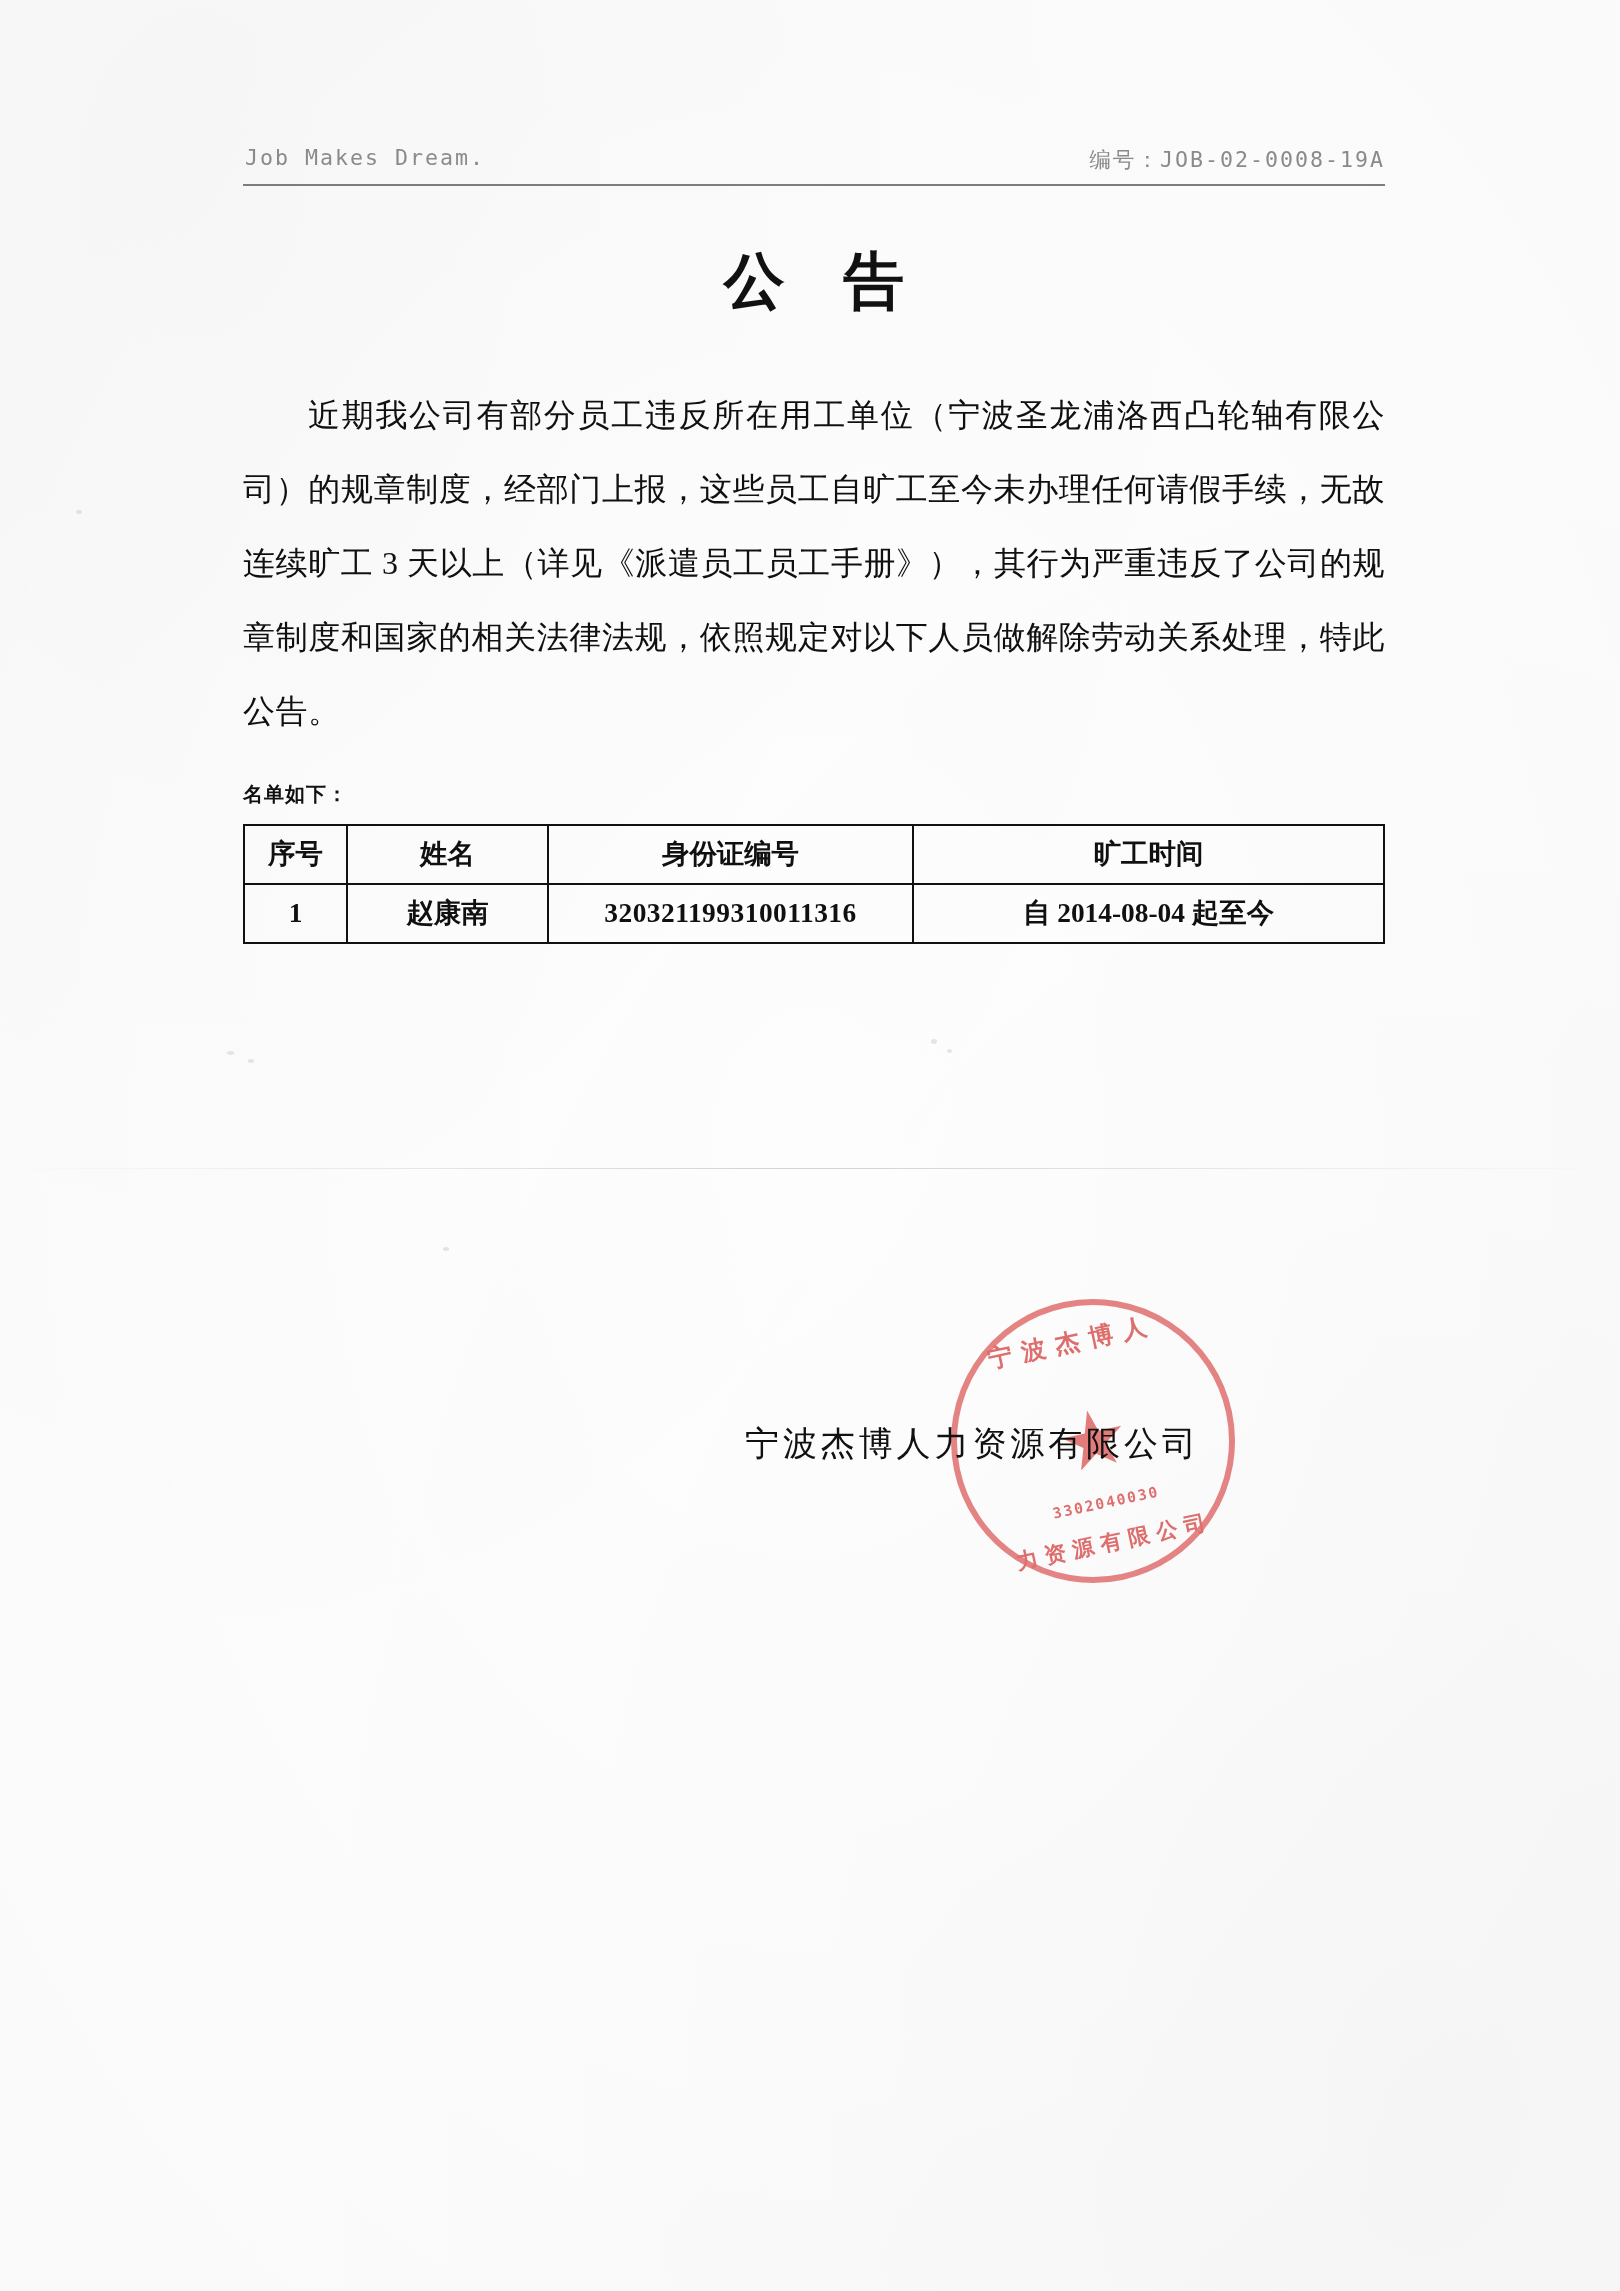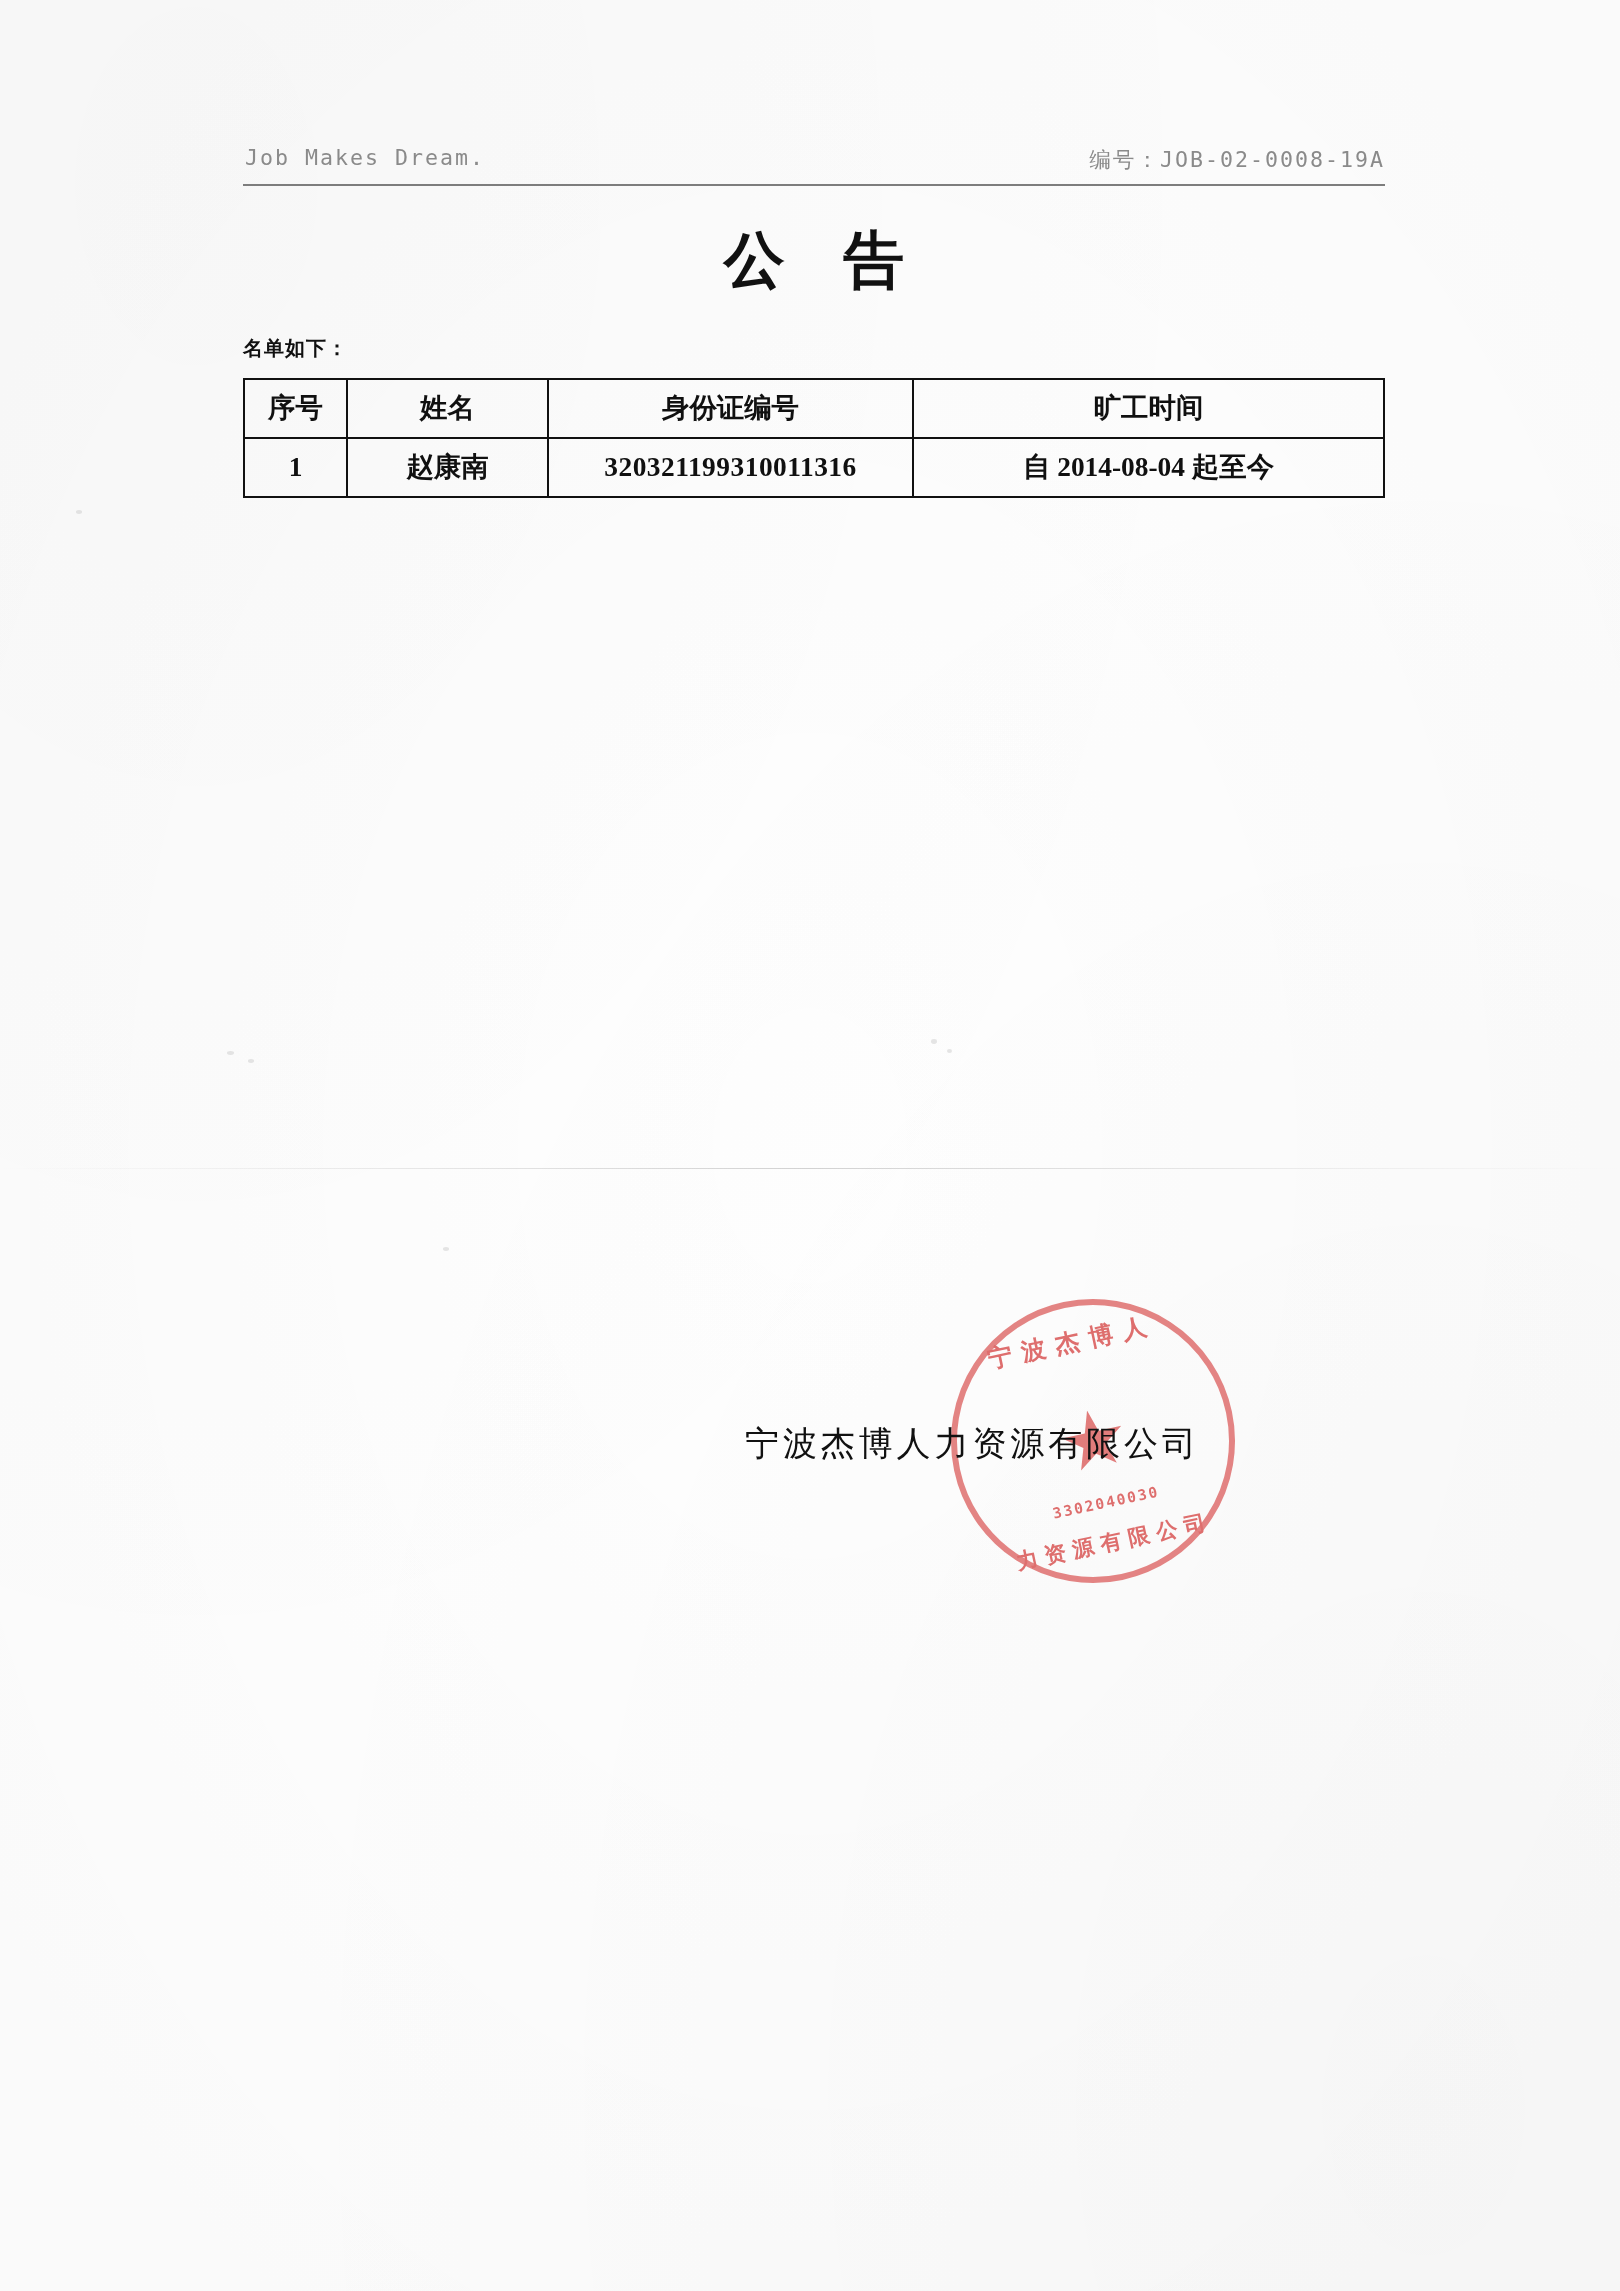--- a/index.html
+++ b/index.html
@@ -74,21 +74,21 @@
     position: absolute;
     left: 0;
     right: 0;
     top: 47px;
     height: 2px;
     background: #7d7d7d;
   }
 
   
   .doc-title {
-    margin-top: 24px;
+    margin-top: 45px;
     text-align: center;
     font-family: "Liberation Serif", "DejaVu Serif", serif;
     font-size: 61px;
     font-weight: bold;
     letter-spacing: 21.6px;
     color: #111;
     text-indent: 21.6px;
   }
 
   
@@ -235,20 +235,21 @@
     <div class="doc-header">
       <div class="slogan">Job Makes Dream.</div>
       <div class="doc-no">
         <span>编号：</span><span>JOB-02-0008-19A</span>
       </div>
       <div class="header-rule"></div>
     </div>
 
     <div class="doc-title">公 告</div>
 
+    <div class="body-text">近期我公司有部分员工违反所在用工单位（宁波圣龙浦洛西凸轮轴有限公司）的规章制度，经部门上报，这些员工自旷工至今未办理任何请假手续，无故连续旷工 3 天以上（详见《派遣员工员工手册》），其行为严重违反了公司的规章制度和国家的相关法律法规，依照规定对以下人员做解除劳动关系处理，特此公告。</div>
 
     <div class="list-label">名单如下：</div>
 
     <table class="name-table">
       <colgroup>
         <col class="c-idx">
           <col class="c-name">
           <col class="c-id">
           <col>
       </colgroup>

